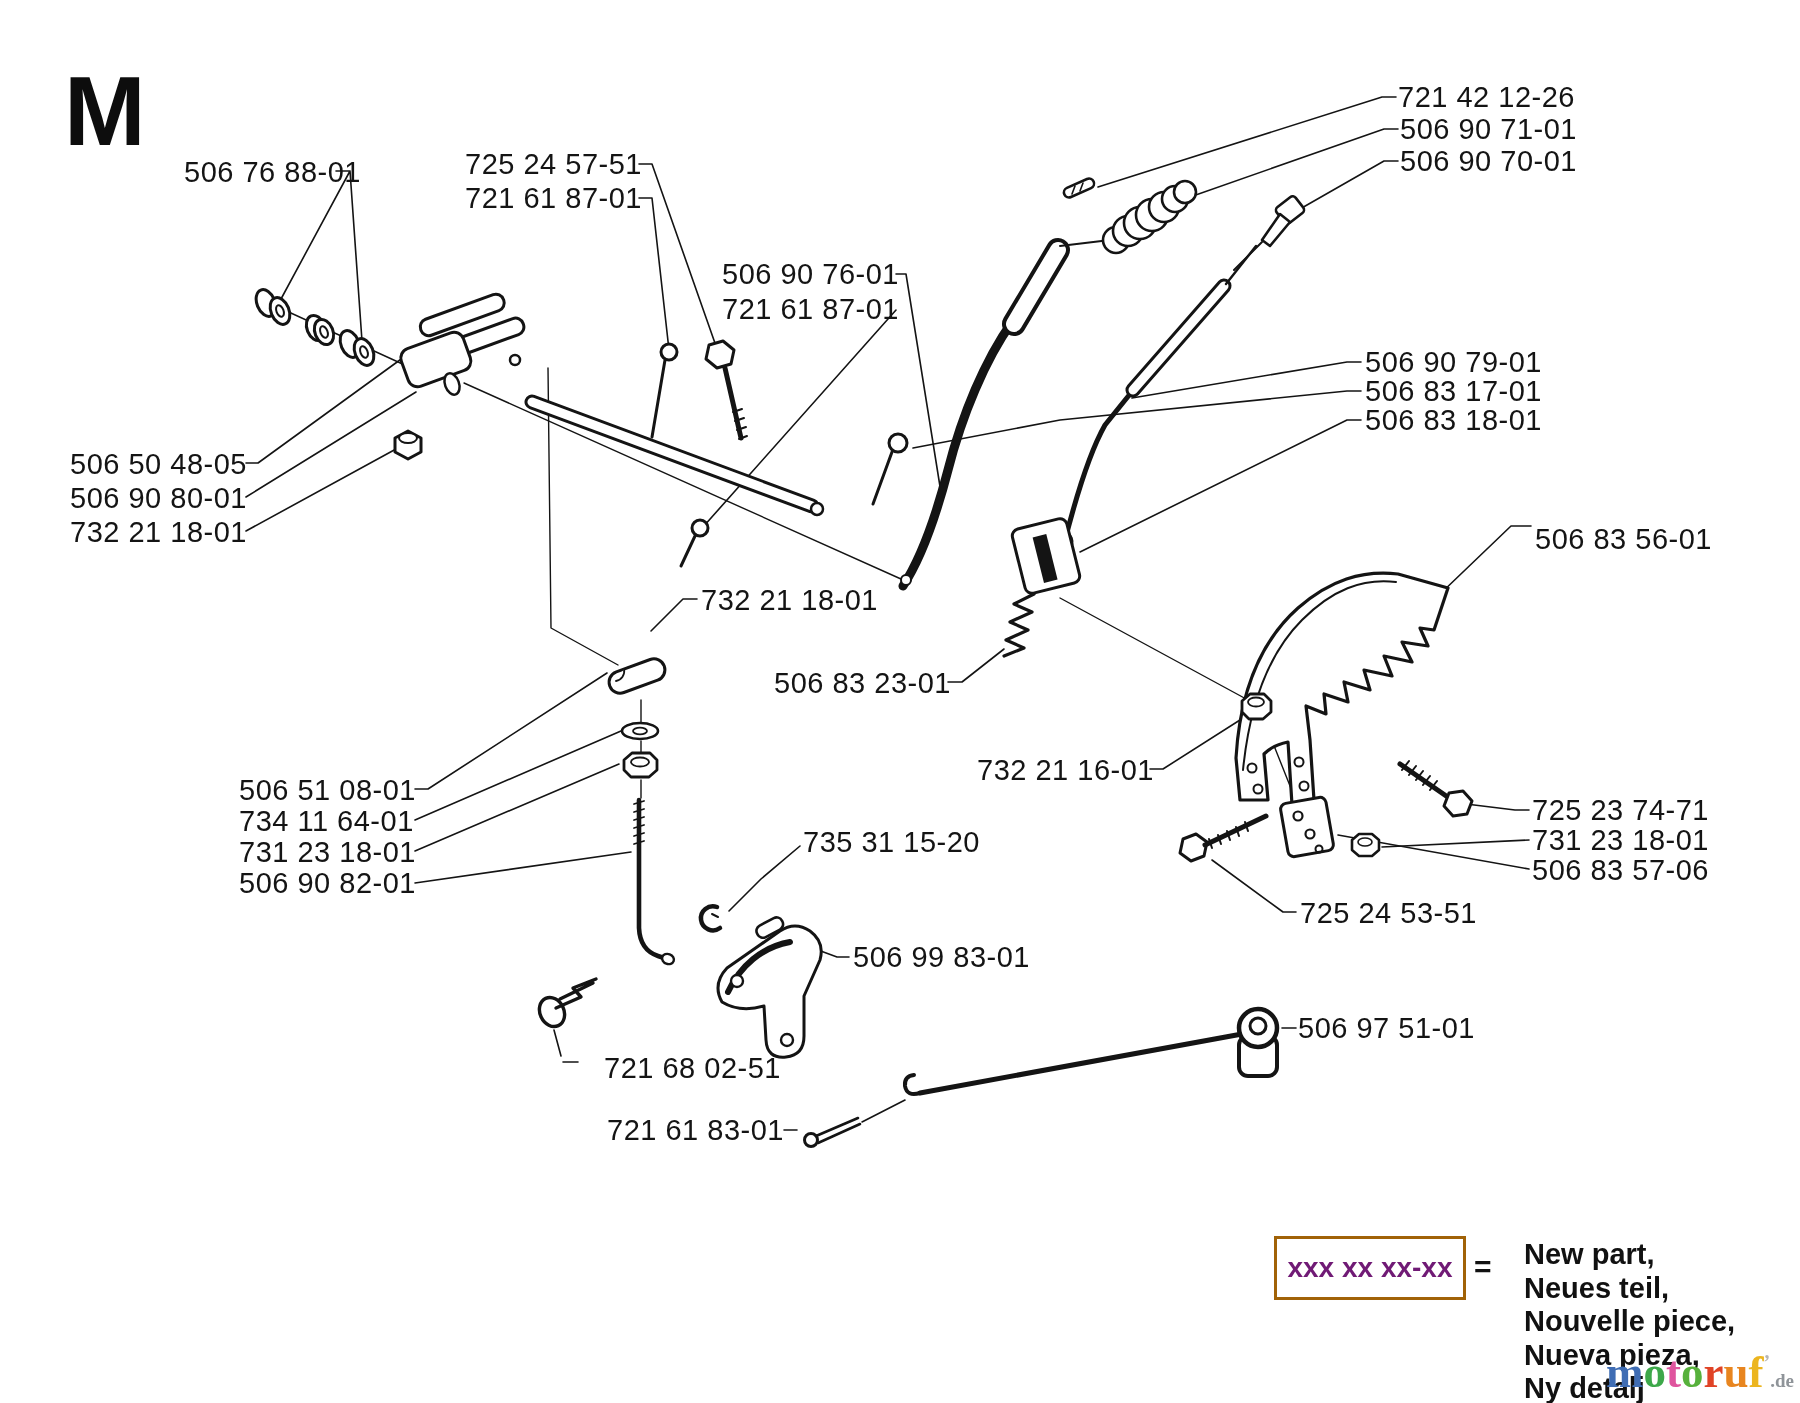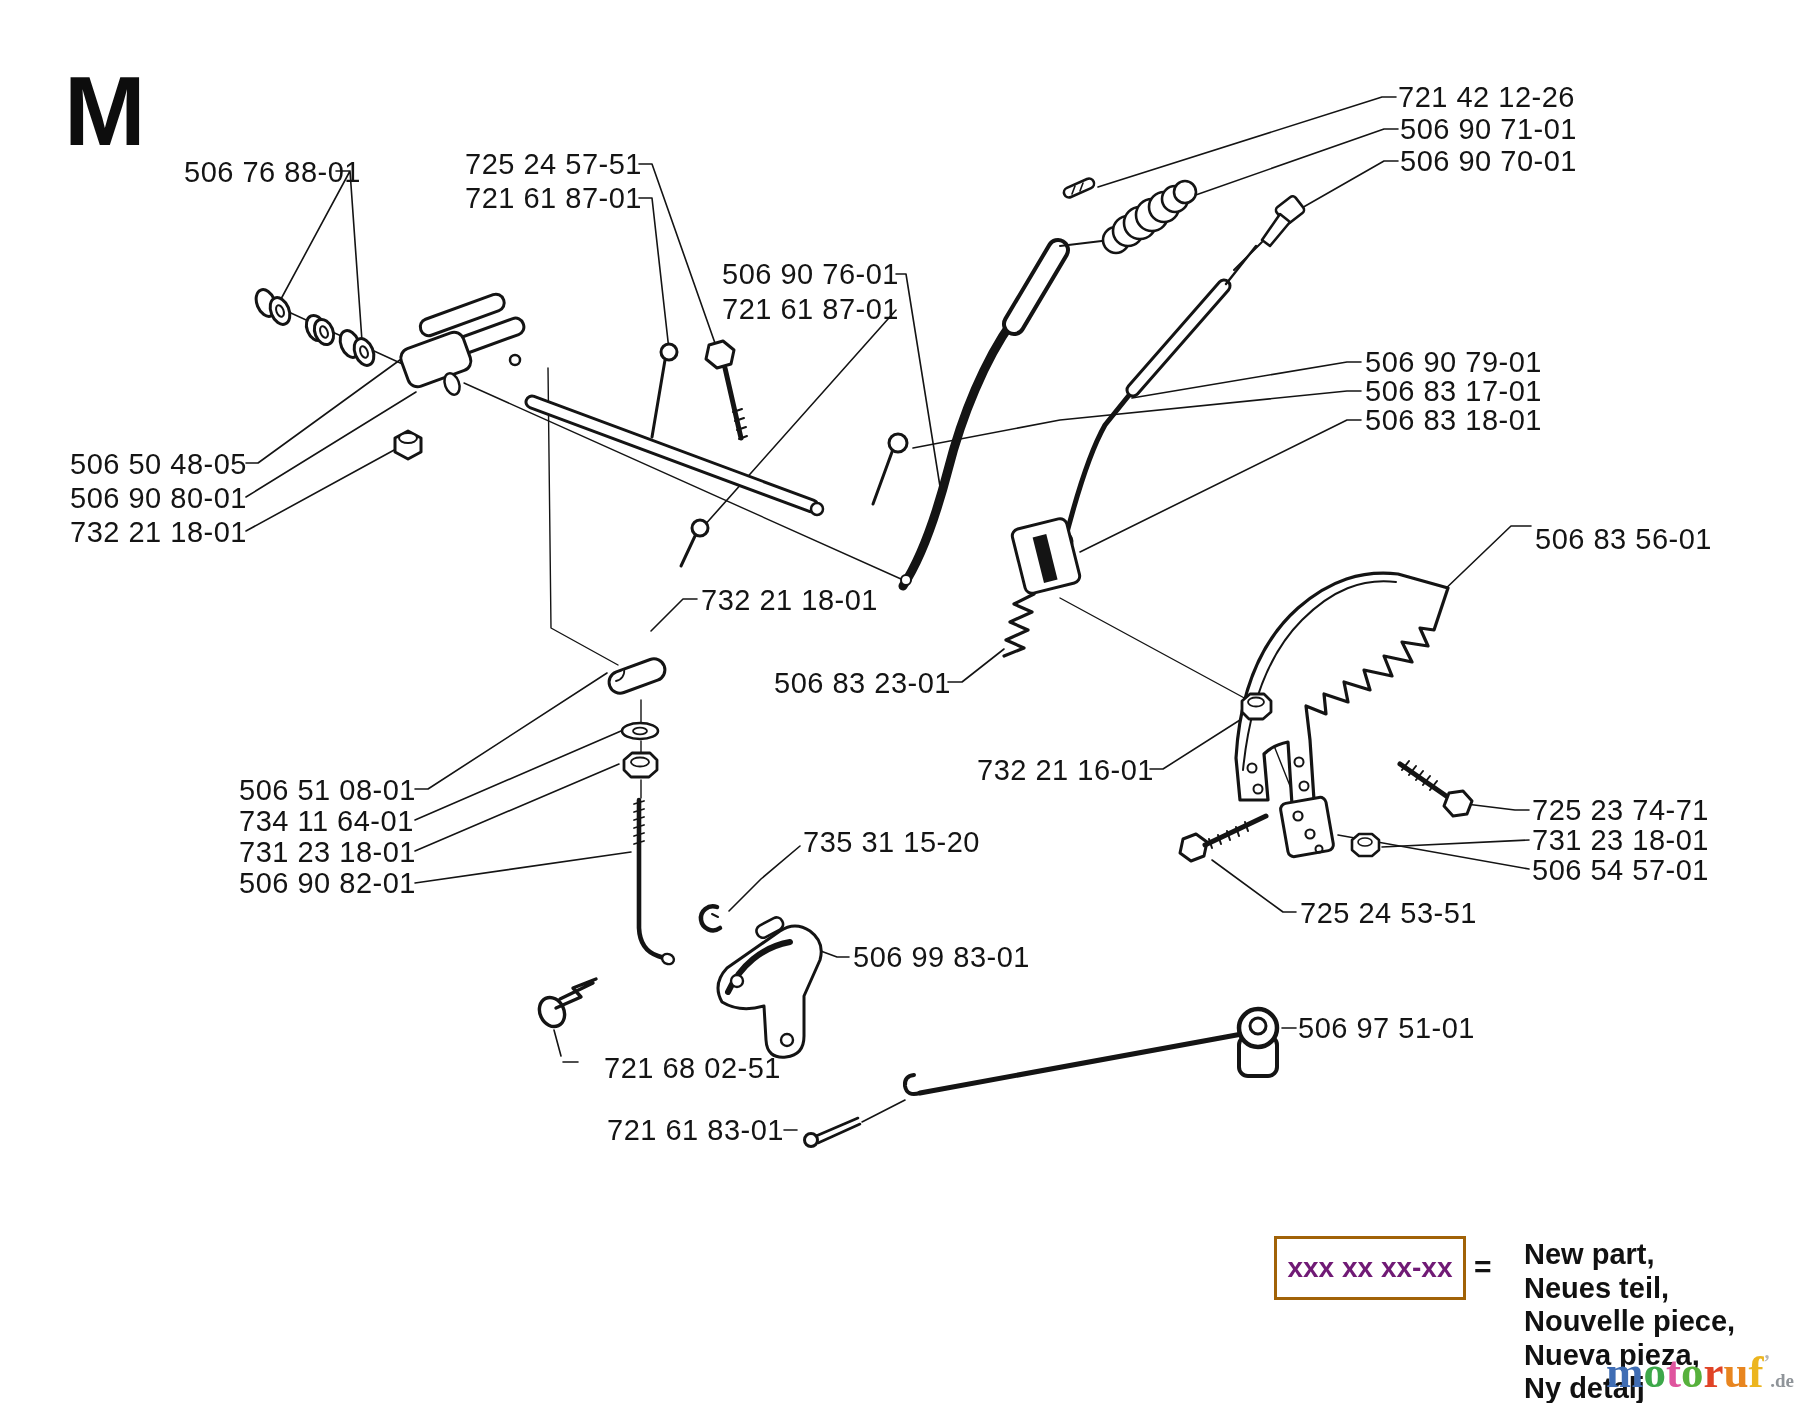--- a/index.html
+++ b/index.html
@@ -272,21 +272,21 @@
       <div class="part-label" style="left: 701px; top: 586px;">732 21 18-01</div>
       <div class="part-label" style="left: 774px; top: 669px;">506 83 23-01</div>
       <div class="part-label" style="left: 977px; top: 756px;">732 21 16-01</div>
       <div class="part-label" style="left: 239px; top: 776px;">506 51 08-01</div>
       <div class="part-label" style="left: 239px; top: 807px;">734 11 64-01</div>
       <div class="part-label" style="left: 239px; top: 838px;">731 23 18-01</div>
       <div class="part-label" style="left: 239px; top: 869px;">506 90 82-01</div>
       <div class="part-label" style="left: 803px; top: 828px;">735 31 15-20</div>
       <div class="part-label" style="left: 1532px; top: 796px;">725 23 74-71</div>
       <div class="part-label" style="left: 1532px; top: 826px;">731 23 18-01</div>
-      <div class="part-label" style="left: 1532px; top: 856px;">506 54 57-01</div>
+      <div class="part-label" style="left: 1532px; top: 856px;">506 83 57-06</div>
       <div class="part-label" style="left: 1300px; top: 899px;">725 24 53-51</div>
       <div class="part-label" style="left: 853px; top: 943px;">506 99 83-01</div>
       <div class="part-label" style="left: 604px; top: 1054px;">721 68 02-51</div>
       <div class="part-label" style="left: 1298px; top: 1014px;">506 97 51-01</div>
       <div class="part-label" style="left: 607px; top: 1116px; text-align: right;">721 61 83-01</div>
     </div>
 
   <div id="legend">
     <div id="legend-box">xxx xx xx-xx</div>
     <div id="legend-eq">=</div>

